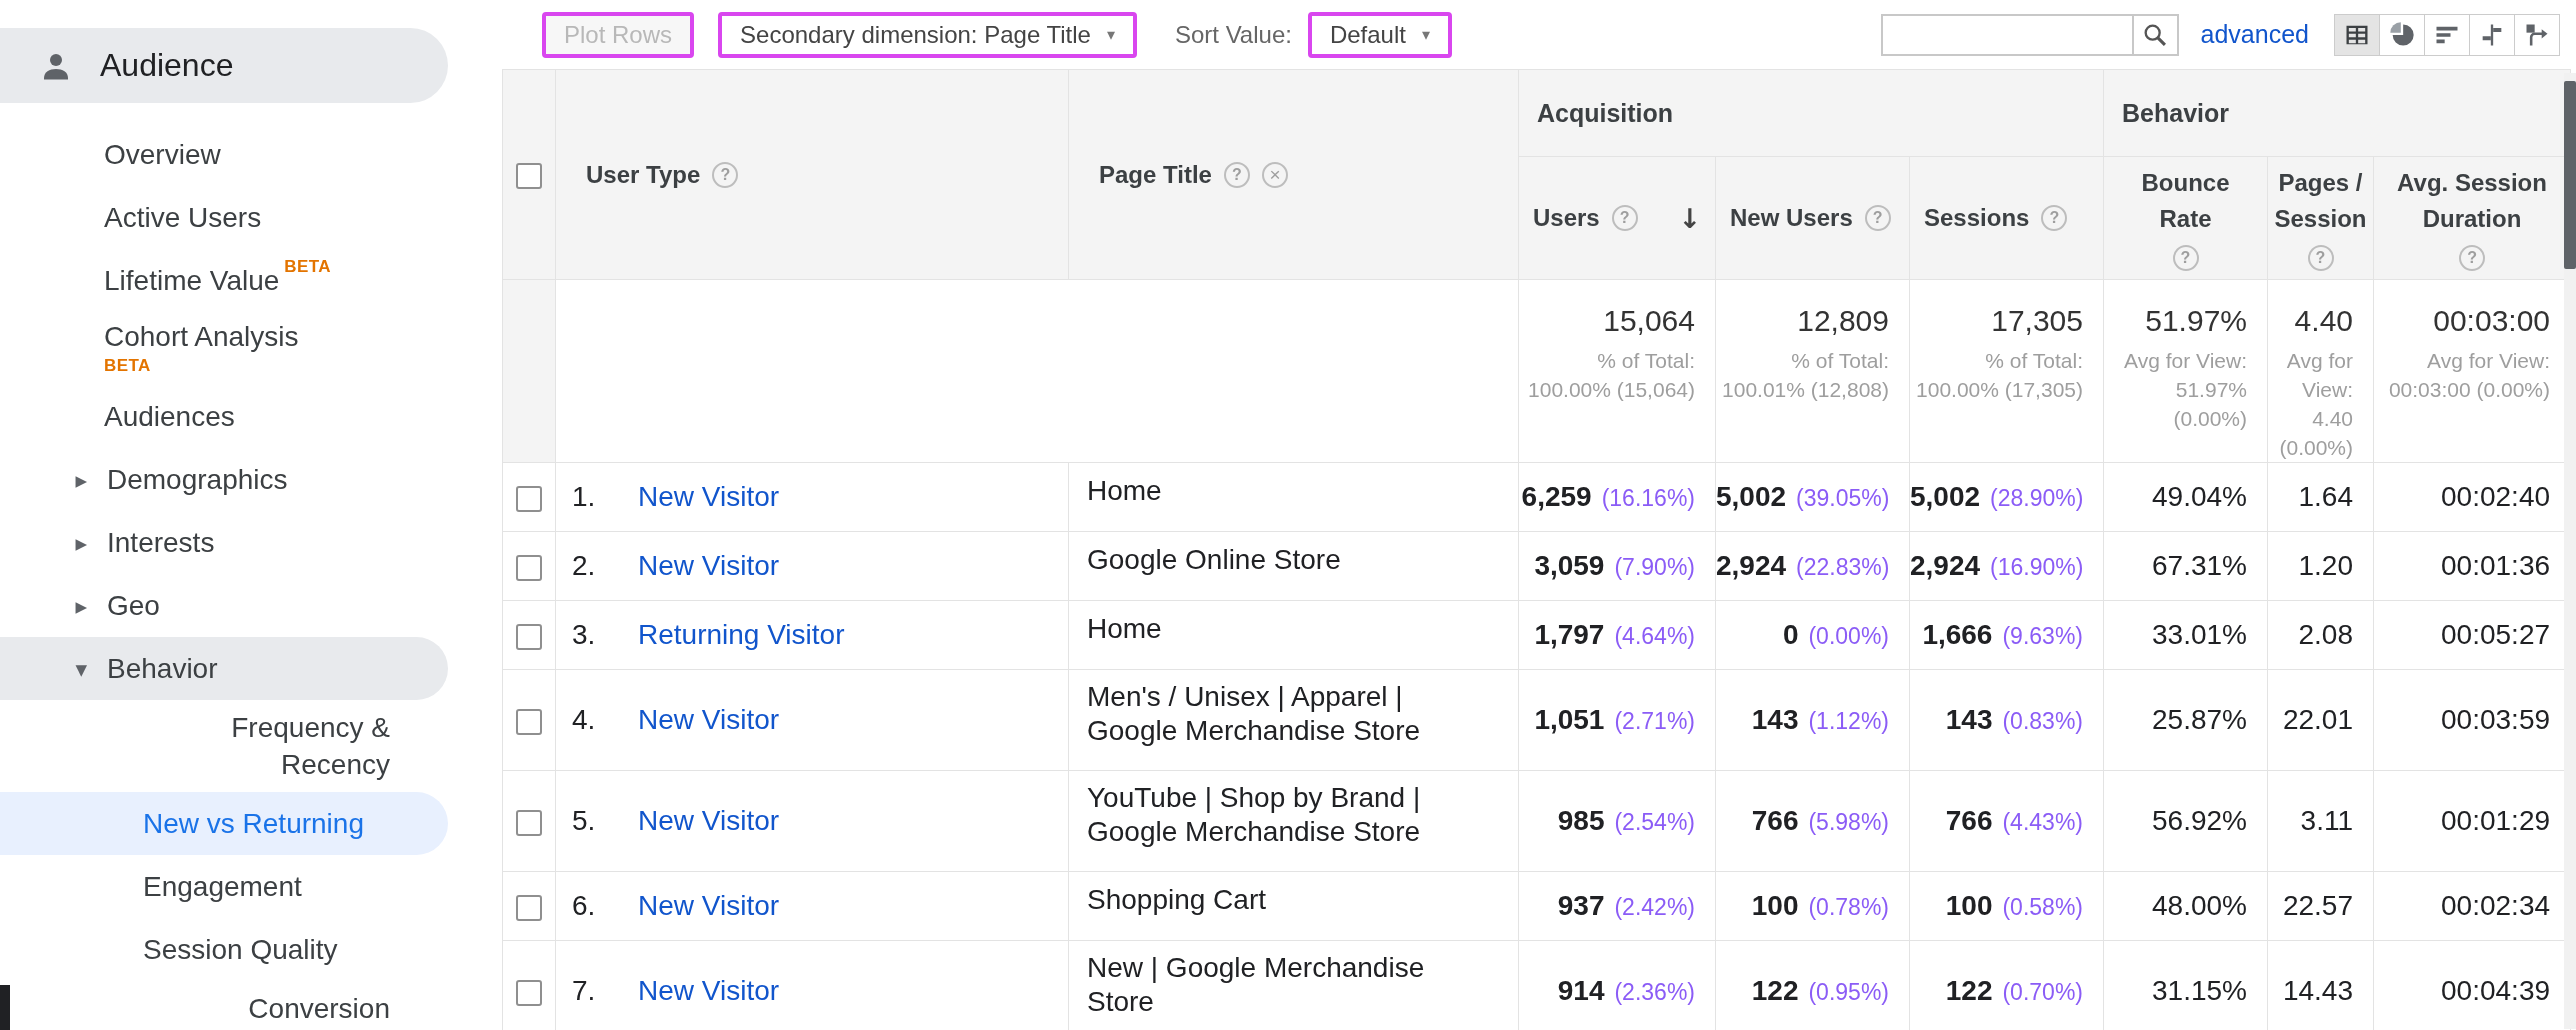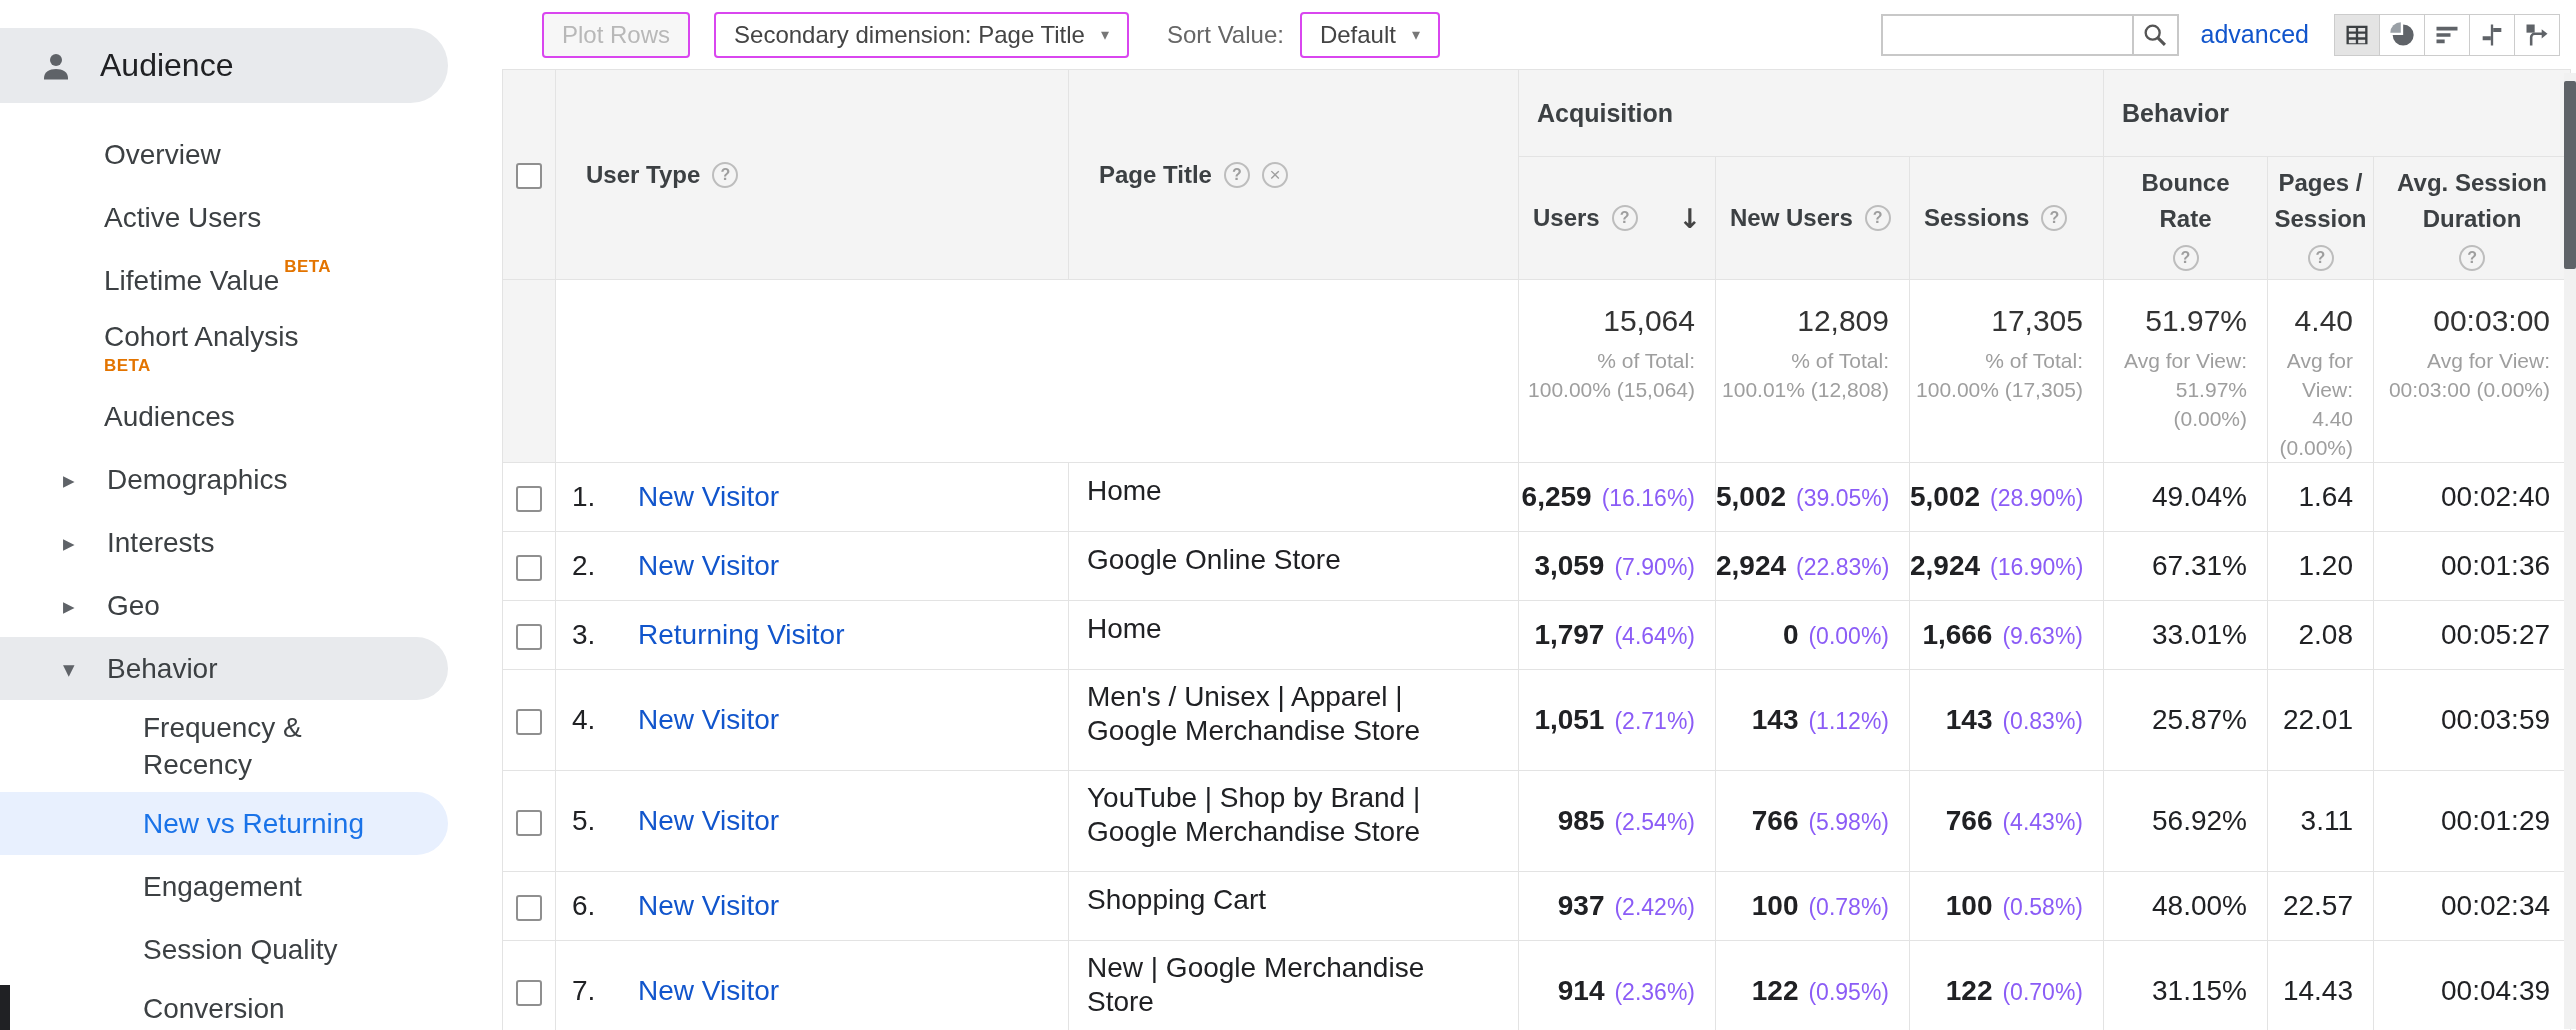--- a/index.html
+++ b/index.html
@@ -6,40 +6,40 @@
   html,body { width:2576px; height:1031px; overflow:hidden; background:#fff;
     font-family:"Liberation Sans","DejaVu Sans",sans-serif; }
   .app { position:relative; display:flex; width:2576px; height:1031px; }
 
   
   .sidebar { width:502px; flex:none; height:100%; background:#fff; position:relative; overflow:hidden; }
   .side-head { margin-top:28px; width:448px; height:75px; background:#e8eaed;
     border-radius:0 38px 38px 0; display:flex; align-items:center; padding-left:38px; gap:26px; cursor:pointer; }
   .side-head-label { font-size:32px; color:#202124; }
   .side-nav { margin-top:20px; font-size:28px; color:#3c4043; }
-  .nav-item { display:flex; align-items:center; min-height:63px; width:448px; cursor:pointer; }
+  .nav-item { display:flex; align-items:center; min-height:63px; width:448px; cursor:pointer;text-align:right; }
   .lvl1 { padding-left:104px; }
   .expand { padding-left:63px; gap:20px; }
   .child { padding-left:143px; }
   .pill { background:#e8eaed; border-radius:0 32px 32px 0; }
   .selected { background:#e8f0fe; border-radius:0 32px 32px 0; }
   .selected .nav-label { color:#1a73e8; }
   .stacked { flex-direction:column; align-items:flex-start; justify-content:center; padding-top:9px; padding-bottom:9px; }
   .stacked.child { align-items:flex-start; }
   .nav-label.wrap { display:block; max-width:247px; line-height:37px; }
   .tri { font-family:"DejaVu Sans",sans-serif; font-size:23px; color:#5f6368; width:24px; flex:none; }
   .beta { color:#e37400; font-size:17px; font-weight:bold; letter-spacing:0.4px; }
   .beta.sup { align-self:flex-start; margin-top:8px; margin-left:5px; }
   .beta.block { display:block; margin-top:3px; }
   .side-thumb { position:absolute; left:0; bottom:0; width:10px; height:46px; background:#202124; }
 
   
   .main { flex:1; min-width:0; display:flex; flex-direction:column; height:100%; }
   .toolbar { height:69px; flex:none; display:flex; align-items:center; padding-left:40px; padding-right:16px; }
-  .btn { height:46px; border:2px solid #d946ef; border-radius:4px; background:#fff; font-size:24px; color:#444;
+  .btn { height:46px; border:4px solid #d946ef; border-radius:4px; background:#fff; font-size:24px; color:#444;
     display:inline-flex; align-items:center; gap:16px; padding:0 18px; font-family:inherit; cursor:pointer; }
   .btn.disabled { color:#b8b8b8; background:#f7f7f7; }
   .btn + .btn { margin-left:24px; }
   .caret { font-size:16px; color:#777; font-family:"DejaVu Sans",sans-serif; }
   .sort-label { font-size:24px; color:#666; margin-left:38px; margin-right:16px; }
   .toolbar-right { margin-left:auto; display:flex; align-items:center; }
   .search-input { width:253px; height:42px; border:2px solid #c8c8c8; font-size:24px; padding:0 12px; outline:none; font-family:inherit; }
   .search-btn { width:47px; height:42px; border:2px solid #c8c8c8; margin-left:-2px; background:#fff;
     display:flex; align-items:center; justify-content:center; cursor:pointer; }
   .adv-link { color:#1155cc; font-size:25px; margin:0 26px 0 22px; text-decoration:none; cursor:pointer; }

